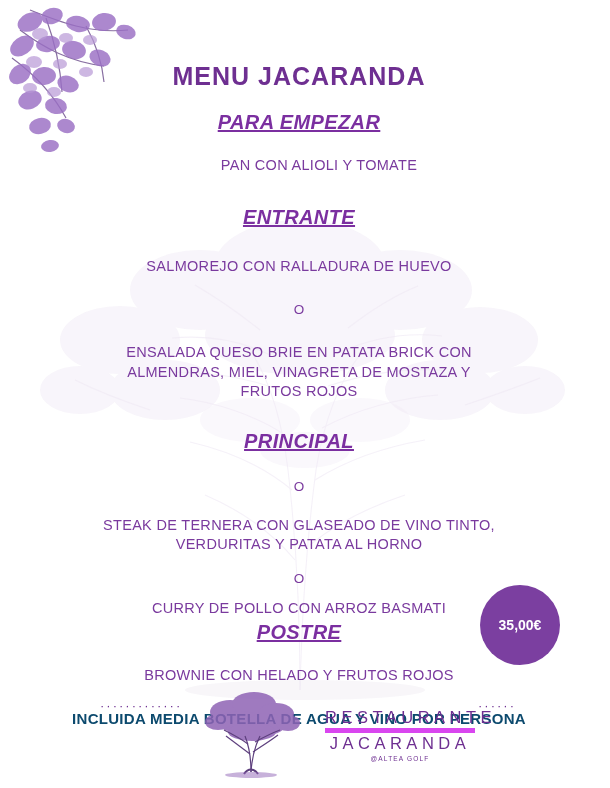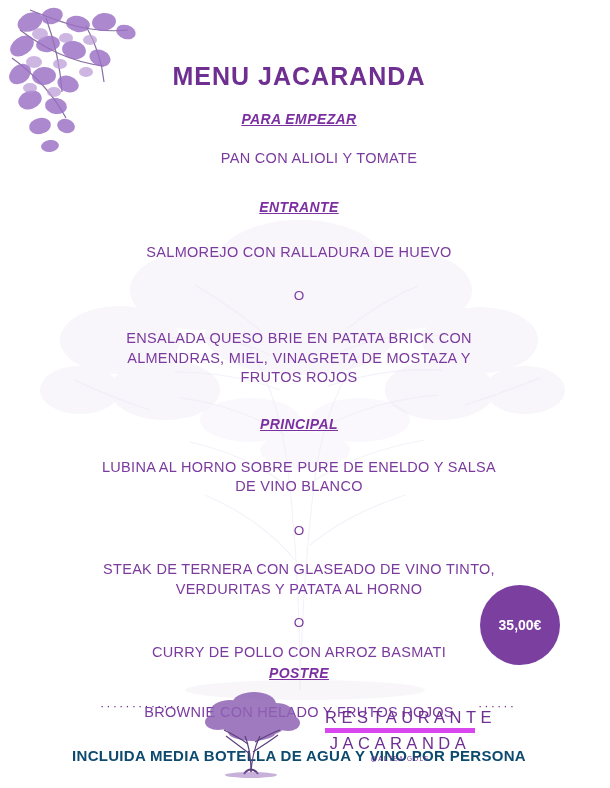--- a/index.html
+++ b/index.html
@@ -52,21 +52,21 @@
     font-size: 25px;
     font-weight: bold;
     letter-spacing: 1px;
     color: #6e2f91;
     margin: 0;
     padding-top: 62px;
   }
 
   .section-head {
     text-align: center;
-    font-size: 14px;
+    font-size: 20px;
     font-weight: bold;
     font-style: italic;
     text-decoration: underline;
     color: #7b2fa0;
     letter-spacing: 0.4px;
   }
 
   .dish {
     text-align: center;
     font-size: 14.5px;
@@ -282,21 +282,20 @@
   <div class="section-head r-entrante">ENTRANTE</div>
 
   <div class="dish r-salmorejo">SALMOREJO CON RALLADURA DE HUEVO</div>
 
   <div class="sep-o r-o1">O</div>
 
   <div class="dish dish-wide r-ensalada">ENSALADA QUESO BRIE EN PATATA BRICK CON ALMENDRAS, MIEL, VINAGRETA DE MOSTAZA Y FRUTOS ROJOS</div>
 
   <div class="section-head r-principal">PRINCIPAL</div>
 
-  <div class="dish dish-wide r-lubina">LUBINA AL HORNO SOBRE PURE DE ENELDO Y SALSA DE VINO BLANCO</div>
 
   <div class="sep-o r-o2">O</div>
 
   <div class="dish dish-wide r-steak">STEAK DE TERNERA CON GLASEADO DE VINO TINTO, VERDURITAS Y PATATA AL HORNO</div>
 
   <div class="sep-o r-o3">O</div>
 
   <div class="dish r-curry">CURRY DE POLLO CON ARROZ BASMATI</div>
 
   <div class="section-head r-postre">POSTRE</div>

